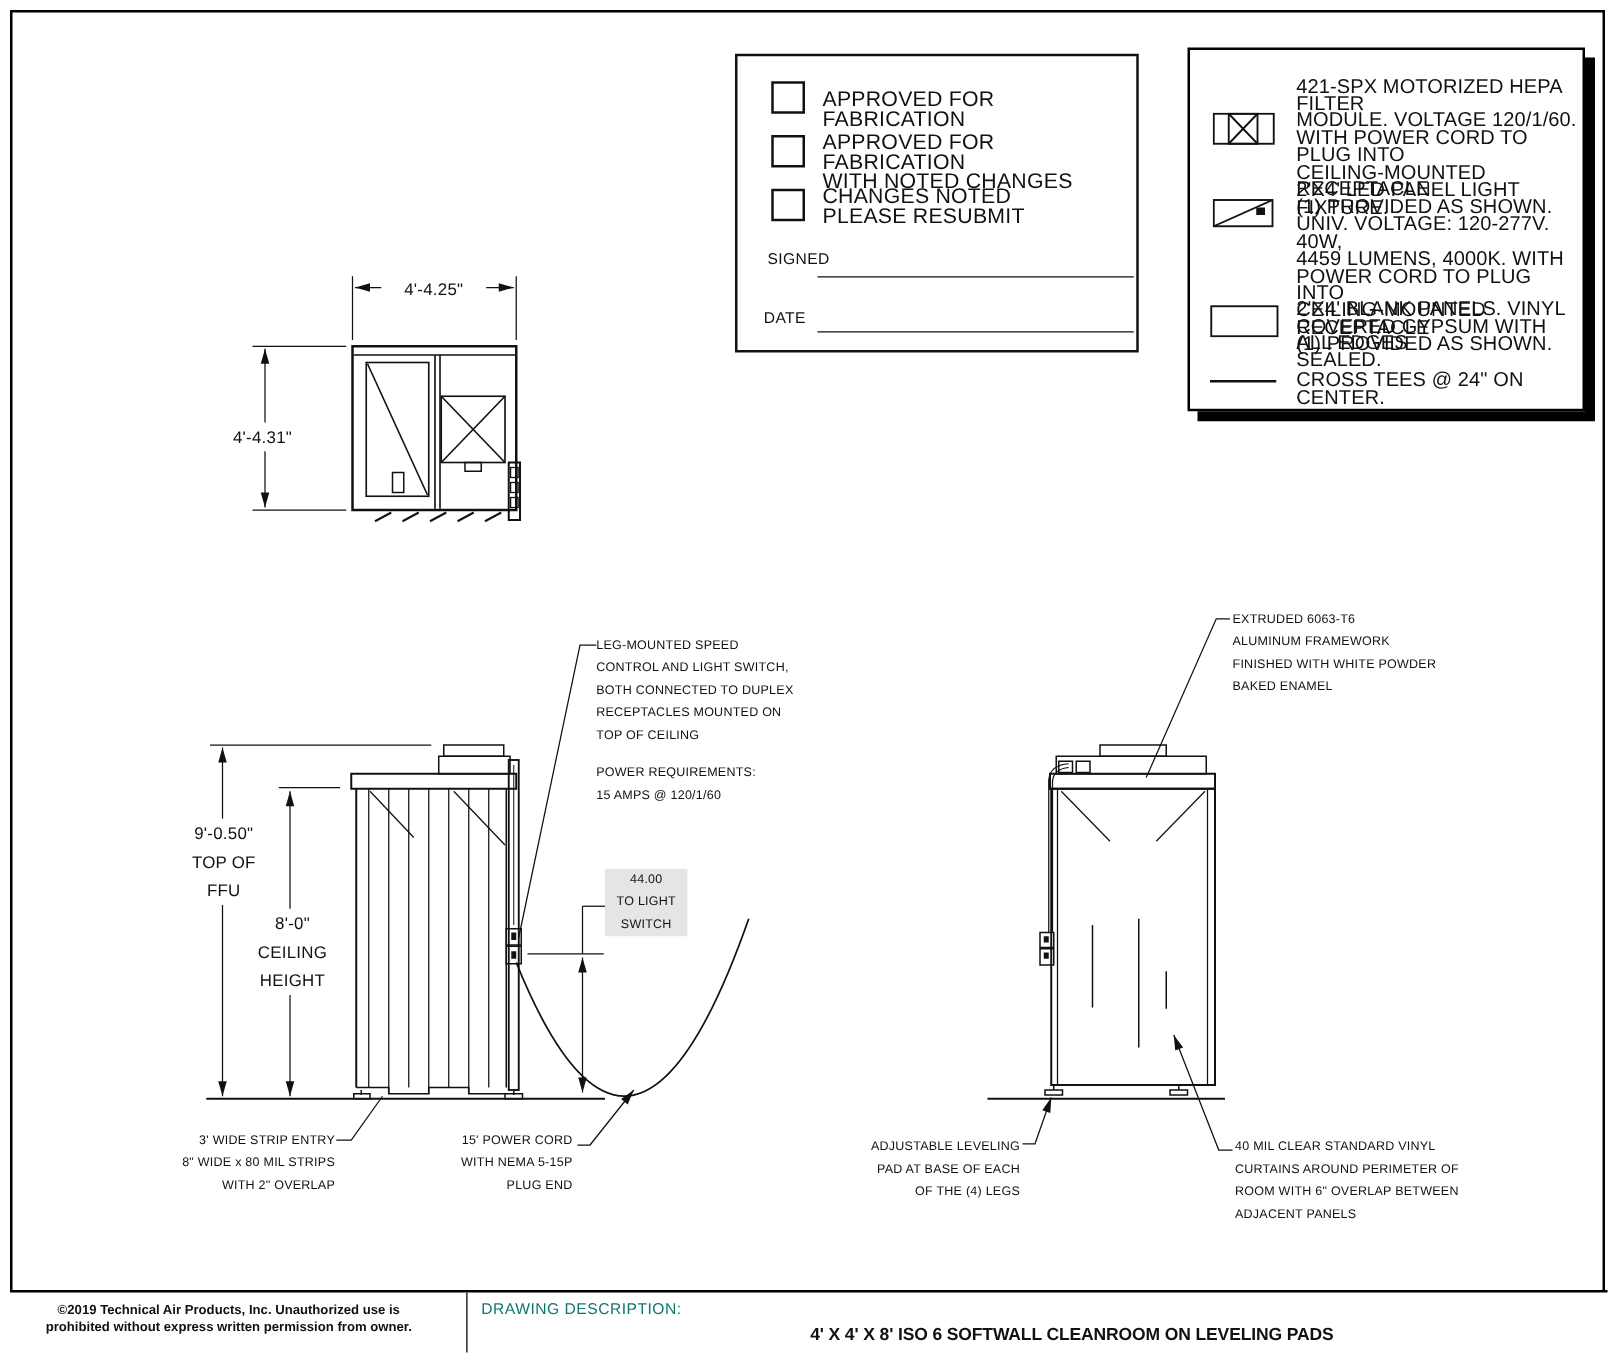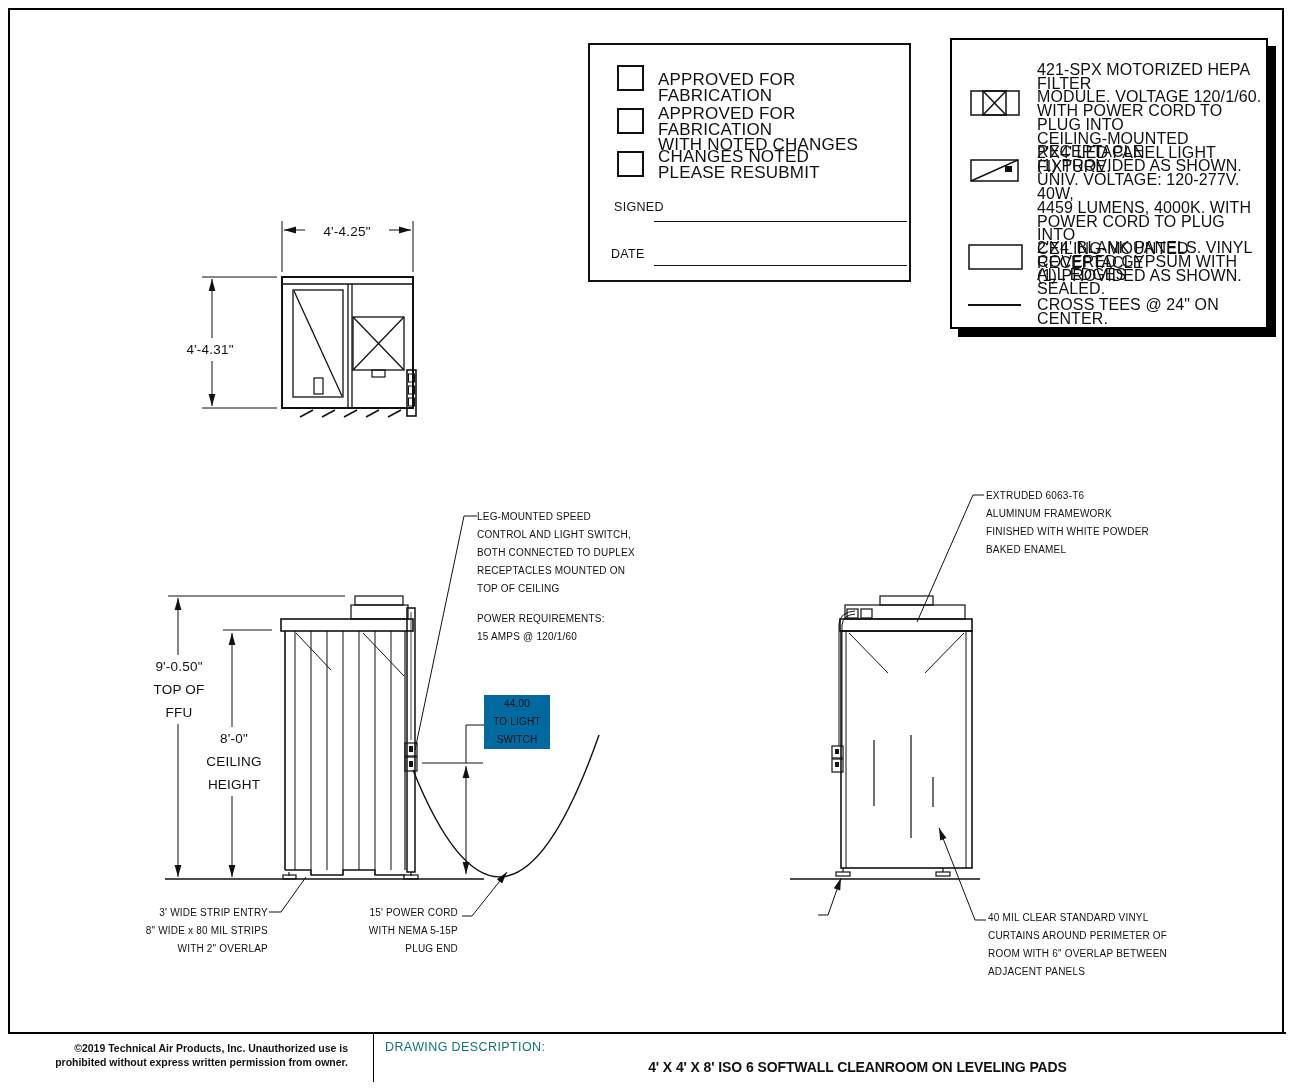--- a/index.html
+++ b/index.html
@@ -10,21 +10,21 @@
   .page-border {
     position:absolute; left:8px; top:8px; width:1276px; height:1070px;
     border:2px solid #000; box-sizing:border-box;
   }
   svg.linework { position:absolute; left:0; top:0; }
   .t { position:absolute; white-space:pre-line; color:#111; }
   .cad { font-size:10px; line-height:18px; letter-spacing:.2px; }
   .dim { font-size:13.5px; line-height:23px; letter-spacing:.2px; background:#fff; }
   .center { text-align:center; }
   .right { text-align:right; }
-  .bgw { background:#0369a1; }
+  .bgw { background:#e5e5e5; }
 
   
   .approval {
     position:absolute; left:588px; top:43px; width:323px; height:239px;
     border:2px solid #111; box-sizing:border-box; background:#fff;
   }
   .cb { position:absolute; width:27px; height:26px; border:2px solid #111; box-sizing:border-box; background:#fff; }
   .ap-label { position:absolute; left:68px; font-size:17px; line-height:15.5px; white-space:pre-line; letter-spacing:.2px; }
   .sig-label { position:absolute; font-size:12.5px; letter-spacing:.3px; }
   .sigline { position:absolute; height:0; border-bottom:1.5px solid #111; }
@@ -37,21 +37,21 @@
   .lg-text { position:absolute; left:85px; font-size:16px; line-height:13.7px; white-space:pre-line; letter-spacing:.1px; }
   .lg-sym { position:absolute; }
   .lg-line { position:absolute; left:16px; width:53px; height:0; border-top:2px solid #111; }
 
   
   .tblock {
     position:absolute; left:8px; top:1032px; width:1278px; height:48px;
     border-top:2px solid #000; box-sizing:border-box; background:#fff;
   }
   .tdivider { position:absolute; left:365px; top:0; height:48px; border-left:1.5px solid #000; }
-  .copyright { position:absolute; left:10px; top:7px; width:330px; text-align:right;
+  .copyright { position:absolute; left:10px; top:7px; width:330px; text-align:center;
     font-weight:bold; font-size:10.5px; line-height:14px; white-space:pre-line; }
   .desc-label { position:absolute; left:377px; top:6px; font-size:12.5px; letter-spacing:.4px; color:#0f766e; }
   .dwg-title { position:absolute; left:365px; top:25px; width:913px; text-align:center;
     font-weight:bold; font-size:14px; letter-spacing:-.1px;margin-left:28px; }
 </style>
 </head>
 <body>
 
 <div class="sheet">
   <div class="page-border"></div>
@@ -199,20 +199,23 @@
   <div class="t cad right" style="left:96px; top:904px; width:172px;">3' WIDE STRIP ENTRY
 8" WIDE x 80 MIL STRIPS
 WITH 2" OVERLAP</div>
   <div class="t cad right" style="left:306px; top:904px; width:152px;">15' POWER CORD
 WITH NEMA 5-15P
 PLUG END</div>
   <div class="t cad" style="left:986px; top:487px;">EXTRUDED 6063-T6
 ALUMINUM FRAMEWORK
 FINISHED WITH WHITE POWDER
 BAKED ENAMEL</div>
+  <div class="t cad right" style="left:664px; top:909px; width:152px;">ADJUSTABLE LEVELING
+PAD AT BASE OF EACH
+OF THE (4) LEGS</div>
   <div class="t cad" style="left:988px; top:909px;">40 MIL CLEAR STANDARD VINYL
 CURTAINS AROUND PERIMETER OF
 ROOM WITH 6" OVERLAP BETWEEN
 ADJACENT PANELS</div>
 
   <div class="approval">
     <div class="cb" style="left:27px; top:20px;"></div>
     <div class="cb" style="left:27px; top:63px;"></div>
     <div class="cb" style="left:27px; top:106px;"></div>
     <div class="ap-label" style="top:27px;">APPROVED FOR FABRICATION</div>

